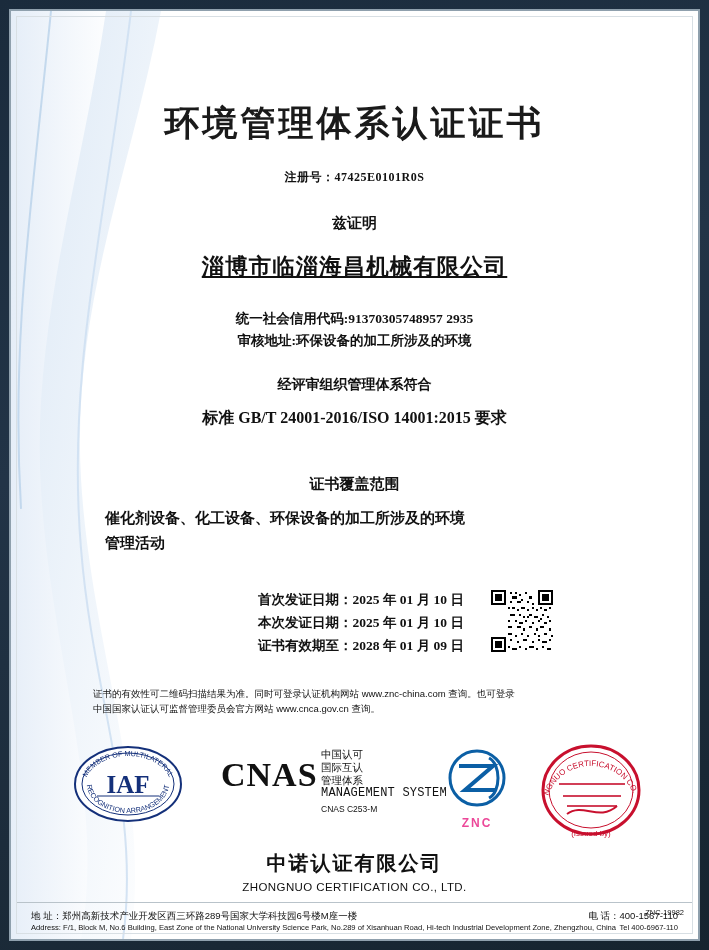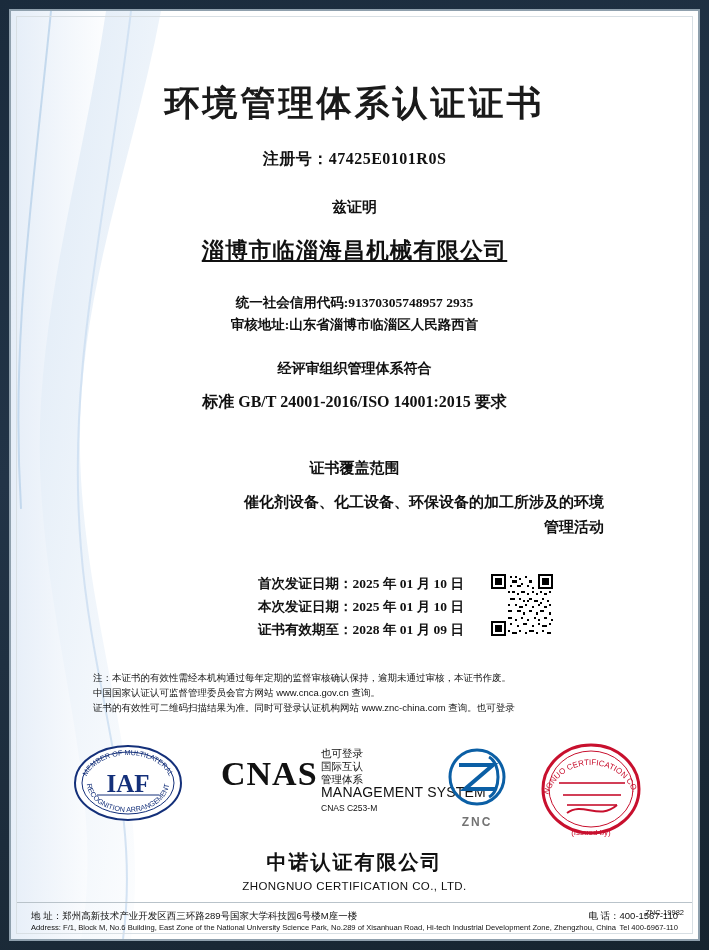--- a/index.html
+++ b/index.html
@@ -40,25 +40,25 @@
     padding:46px 34px 0 34px;
     text-align:center;
     color:#111;
   }
   .title{
     font-family:"Liberation Serif","DejaVu Serif",serif;
     font-weight:bold;
     font-size:35px;
     letter-spacing:3px;
     color:#1a1a1a;
-    margin-top:23px;
+    margin-top:43px;
   }
   .reg-no{
     margin-top:22px;
-    font-size:16px;
+    font-size:12px;
     font-family:"Liberation Serif","DejaVu Serif",serif;
     font-weight:bold;
     letter-spacing:.5px;
     text-align:center;
   }
   .hereby{
     margin-top:28px;
     font-size:15px;
     font-weight:bold;
     font-family:"Liberation Serif","DejaVu Serif",serif;
@@ -96,21 +96,21 @@
     font-weight:bold;
     font-family:"Liberation Serif","DejaVu Serif",serif;
   }
   .scope-body{
     margin-top:12px;
     font-size:15px;
     line-height:25px;
     font-weight:bold;
     font-family:"Liberation Serif","DejaVu Serif",serif;
     padding:0 60px;
-    text-align:right;
+    text-align:left;
   }
   .dates-row{
     position:relative;
     margin-top:32px;
     height:78px;
   }
   .dates{
     position:absolute;left:213px;top:0;
     text-align:left;
     font-size:13.5px;
@@ -144,27 +144,27 @@
   .cnas{
     position:absolute;left:176px;top:16px;
     font-family:"Liberation Serif","DejaVu Serif",serif;
     font-size:34px;font-weight:bold;letter-spacing:1px;color:#111;
   }
   .cnas-cn{
     position:absolute;left:276px;top:8px;
     text-align:left;font-size:10.5px;line-height:13px;color:#111;
     font-family:"Liberation Sans","DejaVu Sans",sans-serif;
   }
-  .cnas-cn .eng{font-size:14px;letter-spacing:.2px;}
+  .cnas-cn .eng{font-size:12px;letter-spacing:.2px;font-family:Liberation Mono, monospace;}
   .cnas-cn .code{font-size:8.5px;margin-top:3px;}
   .znc{
     position:absolute;left:392px;top:6px;width:80px;height:84px;text-align:center;
   }
   .znc-label{
-    font-size:12px;font-weight:bold;letter-spacing:2px;margin-top:2px;color:#737373;
+    font-size:12px;font-weight:bold;letter-spacing:2px;margin-top:2px;color:#ec4899;
     font-family:"Liberation Sans","DejaVu Sans",sans-serif;
   }
   .seal{
     position:absolute;left:492px;top:0px;width:108px;height:104px;
   }
   .issuer-cn{
     margin-top:2px;
     font-size:20px;font-weight:bold;letter-spacing:2px;
     font-family:"Liberation Serif","DejaVu Serif",serif;
   }
@@ -220,21 +220,21 @@
       <div class="reg-no">
         <span>注册号：</span><span>47425E0101R0S</span>
       </div>
 
       <div class="hereby">兹证明</div>
 
       <div class="company">淄博市临淄海昌机械有限公司</div>
 
       <div class="org-lines">
         <div>统一社会信用代码:91370305748957 2935</div>
-        <div>审核地址:山东省淄博市临淄区人民路西首</div>
+        <div>审核地址:环保设备的加工所涉及的环境</div>
       </div>
 
       <div class="conform">经评审组织管理体系符合</div>
       <div class="standard">标准 GB/T 24001-2016/ISO 14001:2015 要求</div>
 
       <div class="scope-title">证书覆盖范围</div>
       <div class="scope-body">
         <div>催化剂设备、化工设备、环保设备的加工所涉及的环境</div>
         <div>管理活动</div>
       </div>
@@ -337,23 +337,22 @@
             <rect x="24" y="26" width="1" height="1"></rect>
               <rect x="26" y="27" width="2" height="1"></rect>
             <rect x="8" y="17" width="1" height="1"></rect>
               <rect x="17" y="12" width="1" height="1"></rect>
               <rect x="23" y="13" width="1" height="1"></rect>
           </g>
         </svg>
       </div>
 
       <div class="notes">
-        <div>注：本证书的有效性需经本机构通过每年定期的监督审核确认保持，逾期未通过审核，本证书作废。</div>
+        <div>证书的有效性可二维码扫描结果为准。同时可登录认证机构网站 www.znc-china.com 查询。也可登录</div>
         <div>中国国家认证认可监督管理委员会官方网站 www.cnca.gov.cn 查询。</div>
-        <div>证书的有效性可二维码扫描结果为准。同时可登录认证机构网站 www.znc-china.com 查询。也可登录</div>
       </div>
 
       <div class="logos">
 
         <svg class="iaf" viewBox="0 0 110 80">
           <ellipse cx="55" cy="40" rx="53" ry="37" fill="#ffffff" stroke="#14307a" stroke-width="2"></ellipse>
           <ellipse cx="55" cy="40" rx="46" ry="31" fill="#ffffff" stroke="#14307a" stroke-width="1"></ellipse>
           <path id="arcTop" d="M12,42 A43,30 0 0,1 98,42" fill="none"></path>
           <path id="arcBot" d="M14,40 A41,29 0 0,0 96,40" fill="none"></path>
           <text font-size="7.2" fill="#14307a" font-family="Liberation Sans, sans-serif">
@@ -362,21 +361,21 @@
           <text font-size="7.2" fill="#14307a" font-family="Liberation Sans, sans-serif">
             <textPath href="#arcBot" startOffset="50%" text-anchor="middle">RECOGNITION ARRANGEMENT</textPath>
           </text>
           <text x="55" y="49" font-size="25" font-weight="bold" fill="#14307a" text-anchor="middle" font-family="Liberation Serif, serif">IAF</text>
           <line x1="24" y1="52" x2="86" y2="52" stroke="#14307a" stroke-width="1"></line>
         </svg>
 
         <div class="cnas">CNAS</div>
 
         <div class="cnas-cn">
-          <div>也可登录</div>
+          <div>中国认可</div>
           <div>国际互认</div>
           <div>管理体系</div>
           <div class="eng">MANAGEMENT SYSTEM</div>
           <div class="code">CNAS C253-M</div>
         </div>
 
         <div class="znc">
           <svg viewBox="0 0 80 64" width="80" height="64">
             <circle cx="40" cy="32" r="27" fill="none" stroke="#0b5fa5" stroke-width="3"></circle>
             <path d="M22,20 L56,20 L28,44 L58,44" fill="none" stroke="#0b5fa5" stroke-width="4"></path>

